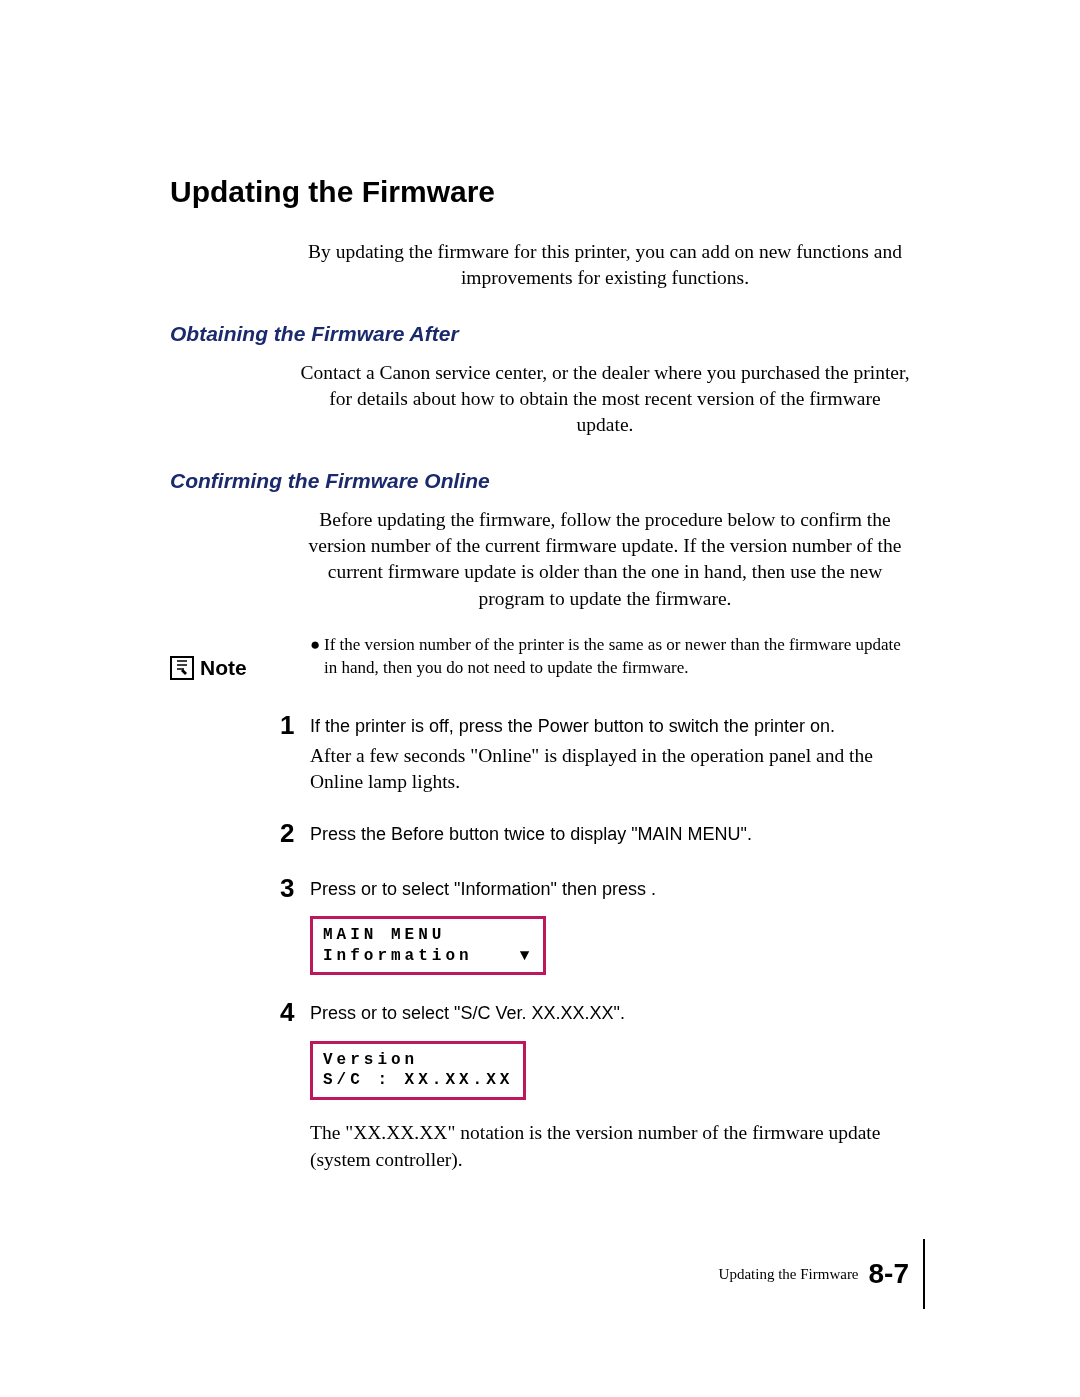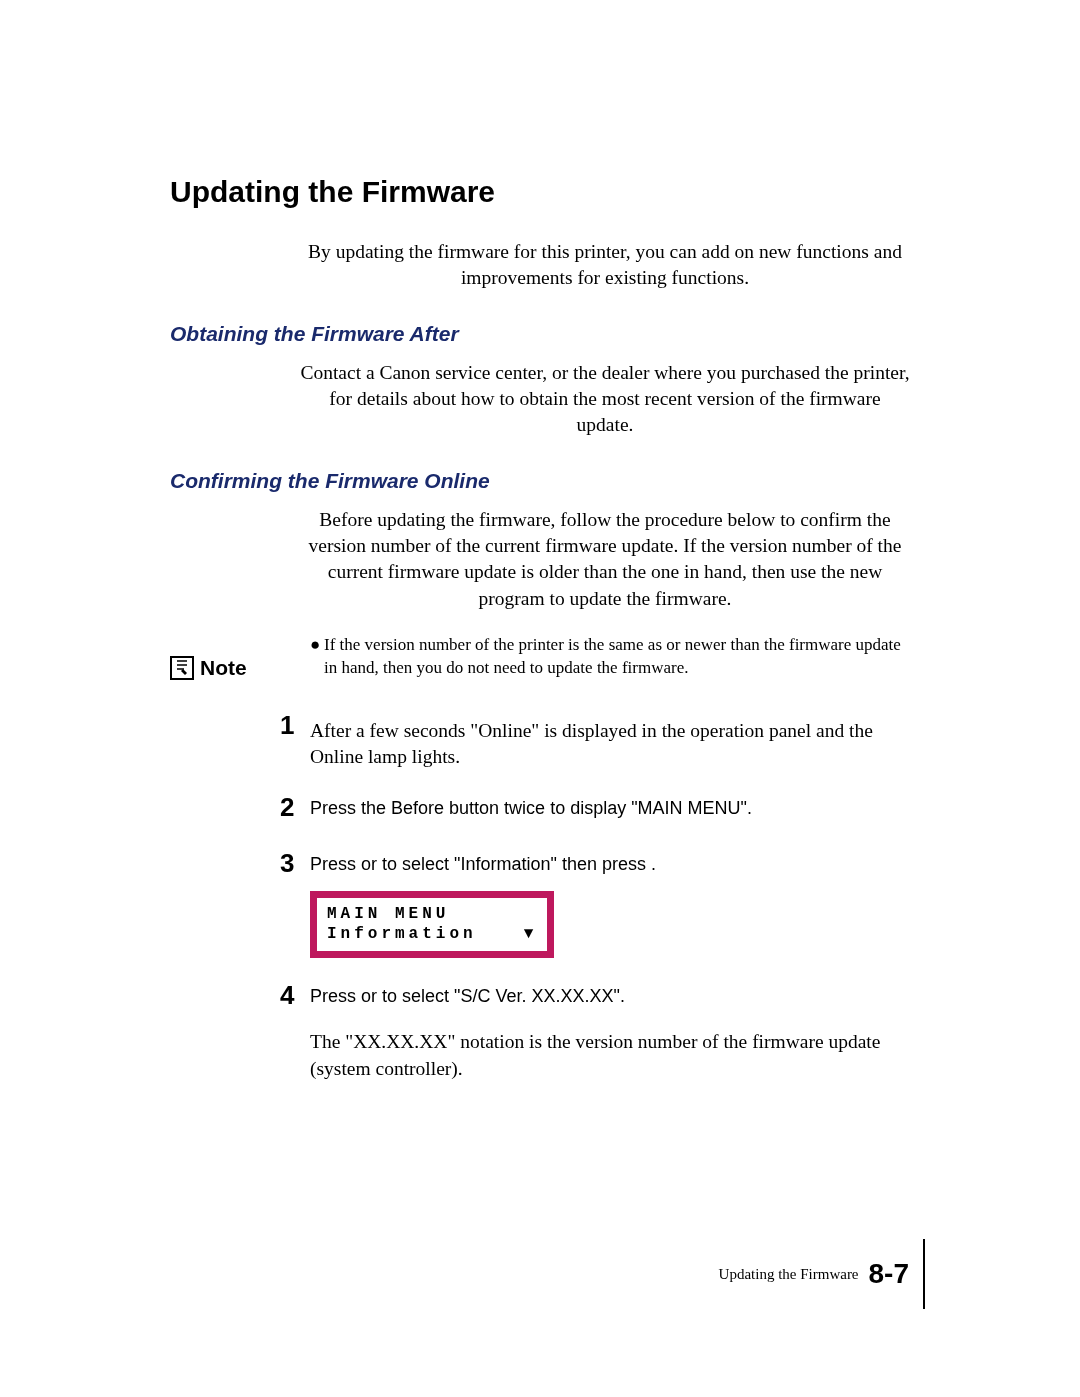--- a/index.html
+++ b/index.html
@@ -97,21 +97,21 @@
     font-size: 18px;
     margin: 0 0 4px 0;
     line-height: 1.4;
   }
   .step-text {
     font-size: 19.5px;
     line-height: 1.35;
     margin: 4px 0 0 0;
   }
   .lcd {
-    border: 7px solid #be185d;
+    border: 3px solid #be185d;
     display: inline-block;
     padding: 6px 10px;
     font-family: "Courier New", Courier, monospace;
     font-weight: bold;
     font-size: 16px;
     letter-spacing: 4px;
     margin-top: 10px;
     min-width: 180px;
     line-height: 1.3;
   }
@@ -174,20 +174,21 @@
         <span>If the version number of the printer is the same as or newer than the firmware update in hand, then you do not need to update the firmware.</span>
       </div>
     </div>
   </div>
 
   <div class="steps">
 
     <div class="step">
       <div class="step-num">1</div>
       <div class="step-body">
+        <p class="step-head">If the printer is off, press the Power button to switch the printer on.</p>
         <p class="step-text">After a few seconds "Online" is displayed in the operation panel and the Online lamp lights.</p>
       </div>
     </div>
 
     <div class="step">
       <div class="step-num">2</div>
       <div class="step-body">
         <p class="step-head">Press the Before button twice to display "MAIN MENU".</p>
       </div>
     </div>
@@ -203,20 +204,24 @@
             <span>▼</span>
           </div>
         </div>
       </div>
     </div>
 
     <div class="step">
       <div class="step-num">4</div>
       <div class="step-body">
         <p class="step-head">Press     or     to select "S/C Ver. XX.XX.XX".</p>
+        <div class="lcd">
+          <div>Version</div>
+          <div>S/C  : XX.XX.XX</div>
+        </div>
         <p class="step-text" style="margin-top:20px;">The "XX.XX.XX" notation is the version number of the firmware update (system controller).</p>
       </div>
     </div>
 
   </div>
 
 </div>
 
 <div class="footer">
   <span class="ftxt">Updating the Firmware</span>

